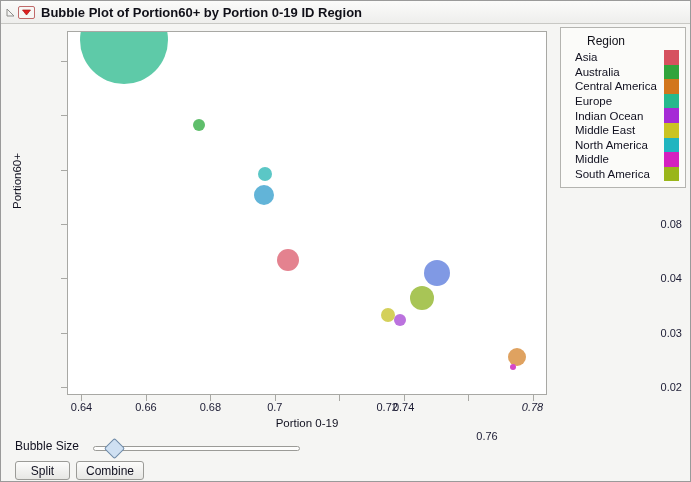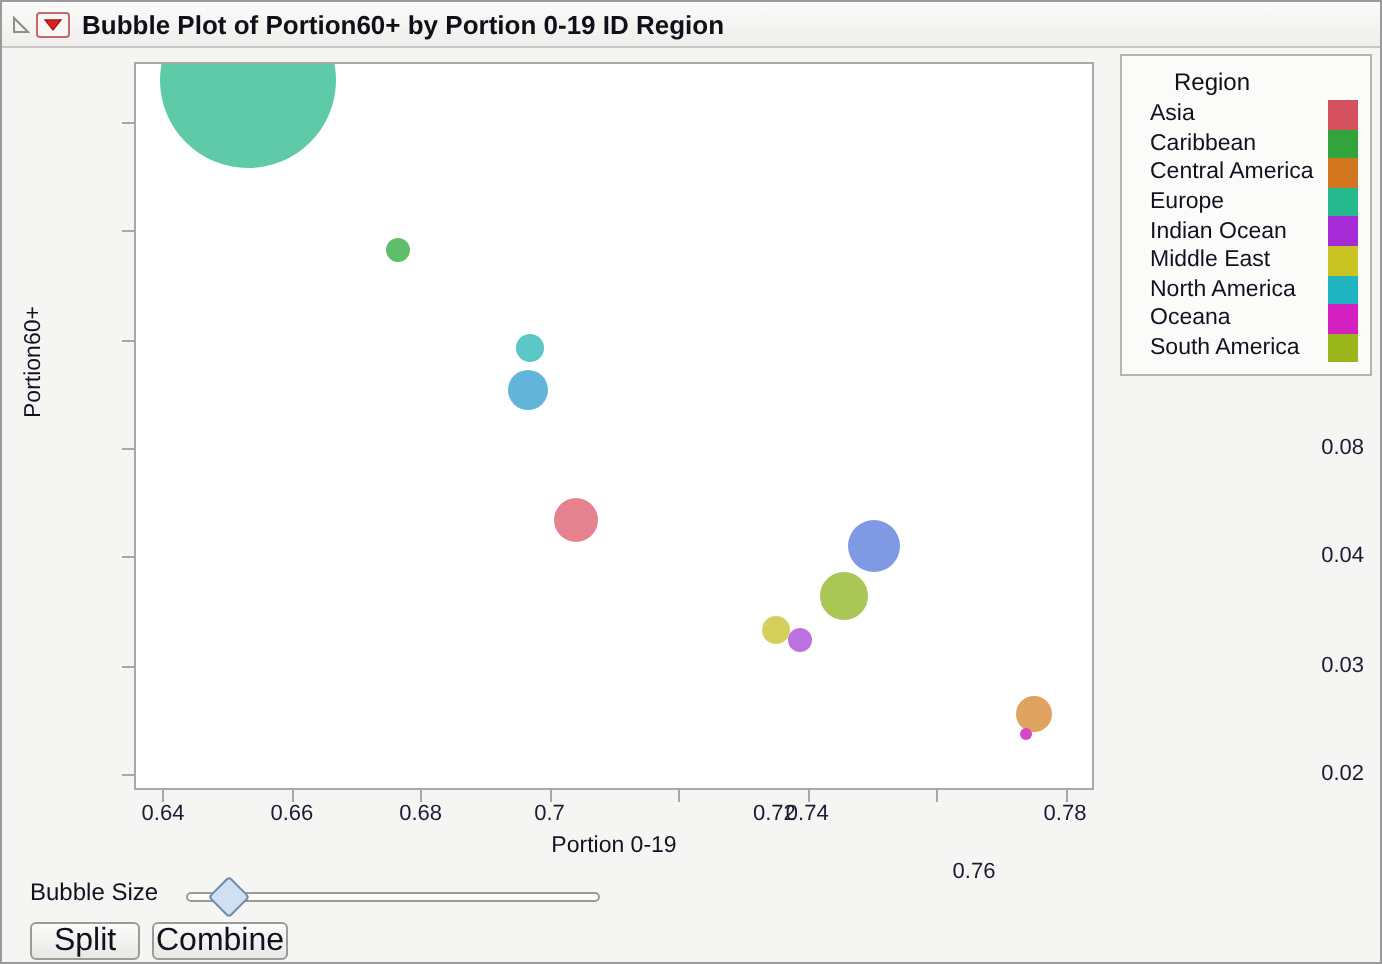--- a/index.html
+++ b/index.html
@@ -104,21 +104,21 @@
   }
   .slider-thumb{
     position:absolute;left:106px;top:4px;width:13px;height:13px;
     background:#cfe0f2;border:1px solid #6f8ba8;
     transform:rotate(45deg);border-radius:2px;
   }
   .btn{
     position:absolute;top:24px;height:19px;
     background:linear-gradient(#fcfcfb,#e7e7e4);
     border:1px solid #9b9b97;border-radius:3px;
-    font-size:16px;color:#111120;font-family:inherit;
+    font-size:12px;color:#111120;font-family:inherit;
     display:flex;align-items:center;justify-content:center;
     box-sizing:border-box;cursor:default;
   }
   .btn-split{left:14px;width:55px;}
   .btn-combine{left:75px;width:68px;}
 </style>
 </head>
 <body>
 
 <div id="app">
@@ -179,36 +179,36 @@
         <div class="xtick" style="left: 209.356px;">0.68</div>
         <div class="xtickmark" style="left: 209.356px;"></div>
         <div class="xtick" style="left: 273.785px;">0.7</div>
         <div class="xtickmark" style="left: 273.785px;"></div>
         <div class="xtick" style="left: 338.215px; margin-left: 48px;">0.72</div>
         <div class="xtickmark" style="left: 338.215px;"></div>
         <div class="xtick" style="left: 402.644px;">0.74</div>
         <div class="xtickmark" style="left: 402.644px;"></div>
         <div class="xtick" style="left: 486px; margin-top: 29px;">0.76</div>
         <div class="xtickmark" style="left: 467.074px;"></div>
-        <div class="xtick" style="left: 531.503px;">0.78</div>
+        <div class="xtick" style="left: 531.503px; font-style: italic;">0.78</div>
         <div class="xtickmark" style="left: 531.503px;"></div>
       </div>
 
     <div class="xtitle">Portion 0-19</div>
   </div>
 
   <div class="legend">
     <div class="legend-title">Region</div>
     <div id="legend-rows">
         <div class="legend-row">
           <span class="legend-label">Asia</span>
           <span class="legend-swatch" style="background: rgb(214, 81, 95);"></span>
         </div>
         <div class="legend-row">
-          <span class="legend-label">Caribbean</span>
+          <span class="legend-label">Australia</span>
           <span class="legend-swatch" style="background: rgb(49, 164, 60);"></span>
         </div>
         <div class="legend-row">
           <span class="legend-label">Central America</span>
           <span class="legend-swatch" style="background: rgb(210, 118, 29);"></span>
         </div>
         <div class="legend-row">
           <span class="legend-label">Europe</span>
           <span class="legend-swatch" style="background: rgb(38, 185, 141);"></span>
         </div>
@@ -218,21 +218,21 @@
         </div>
         <div class="legend-row">
           <span class="legend-label">Middle East</span>
           <span class="legend-swatch" style="background: rgb(202, 196, 35);"></span>
         </div>
         <div class="legend-row">
           <span class="legend-label">North America</span>
           <span class="legend-swatch" style="background: rgb(32, 181, 192);"></span>
         </div>
         <div class="legend-row">
-          <span class="legend-label">Oceana</span>
+          <span class="legend-label">Middle</span>
           <span class="legend-swatch" style="background: rgb(212, 32, 192);"></span>
         </div>
         <div class="legend-row">
           <span class="legend-label">South America</span>
           <span class="legend-swatch" style="background: rgb(154, 182, 26);"></span>
         </div>
       </div>
   </div>
 
   <div class="controls">

